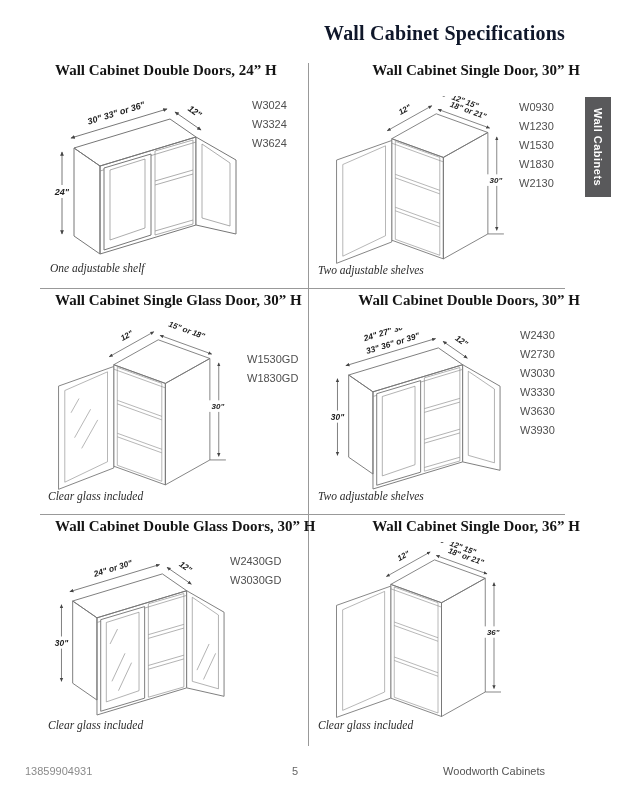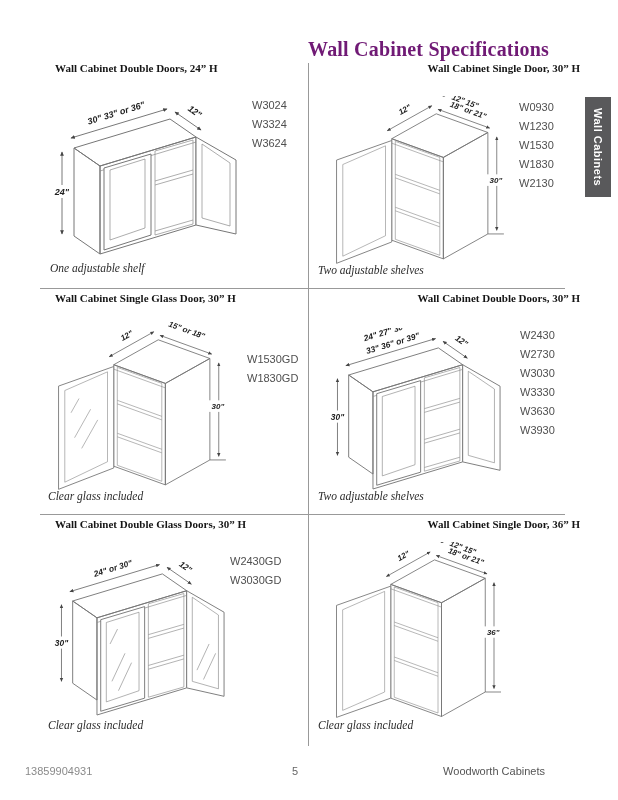--- a/index.html
+++ b/index.html
@@ -1,22 +1,22 @@
 <!DOCTYPE html>
 <html><head>
 <meta charset="utf-8">
 <style>
   html,body{margin:0;padding:0;}
   body{
     width:618px;height:800px;position:relative;background:#ffffff;
     font-family:"Liberation Serif",serif;overflow:hidden;
   }
   .page-title{
-    position:absolute;top:22px;right:53px;margin:16px;
-    font-size:20px;font-weight:bold;color:#701a75;letter-spacing:.2px;
+    position:absolute;top:22px;right:53px;margin:0;
+    font-size:20px;font-weight:bold;color:#0f172a;letter-spacing:.2px;
     font-family:"Liberation Serif",serif;
   }
   .side-tab{
     position:absolute;left:585px;top:97px;width:26px;height:100px;
     background:#59595b;display:flex;align-items:center;justify-content:center;
   }
   .side-tab span{
     writing-mode:vertical-rl;color:#ffffff;font-family:"Liberation Sans",sans-serif;
     font-weight:bold;font-size:11px;letter-spacing:.5px;white-space:nowrap;
   }
@@ -24,21 +24,21 @@
   .divider-h{position:absolute;left:40px;width:525px;height:1px;background:#999;}
   .dh1{top:288px;} .dh2{top:514px;}
   .panel{position:absolute;}
   .p1{left:40px;top:62px;width:266px;height:226px;}
   .p2{left:318px;top:62px;width:262px;height:226px;}
   .p3{left:40px;top:292px;width:266px;height:222px;}
   .p4{left:318px;top:292px;width:262px;height:222px;}
   .p5{left:40px;top:518px;width:266px;height:228px;}
   .p6{left:318px;top:518px;width:262px;height:228px;}
   .panel-heading{
-    margin:0;font-size:11px;font-weight:bold;color:#151515;
+    margin:0;font-size:15px;font-weight:bold;color:#151515;
     font-family:"Liberation Serif",serif;white-space:nowrap;
   }
   .hl1{padding-left:15px;} .hl2{padding-left:2px;text-align:right;}
   .models{position:absolute;font-family:Liberation Sans, sans-serif;
     font-size:11px;color:#4f4f4f;line-height:19px;}
   .caption{position:absolute;text-align:left;font-style:italic;
     font-size:11.5px;color:#2b2b2b;font-family:"Liberation Serif",serif;}
   .drawing{position:absolute;}
   
   .ln{fill:none;stroke:#777;stroke-width:1;stroke-linejoin:round;}

